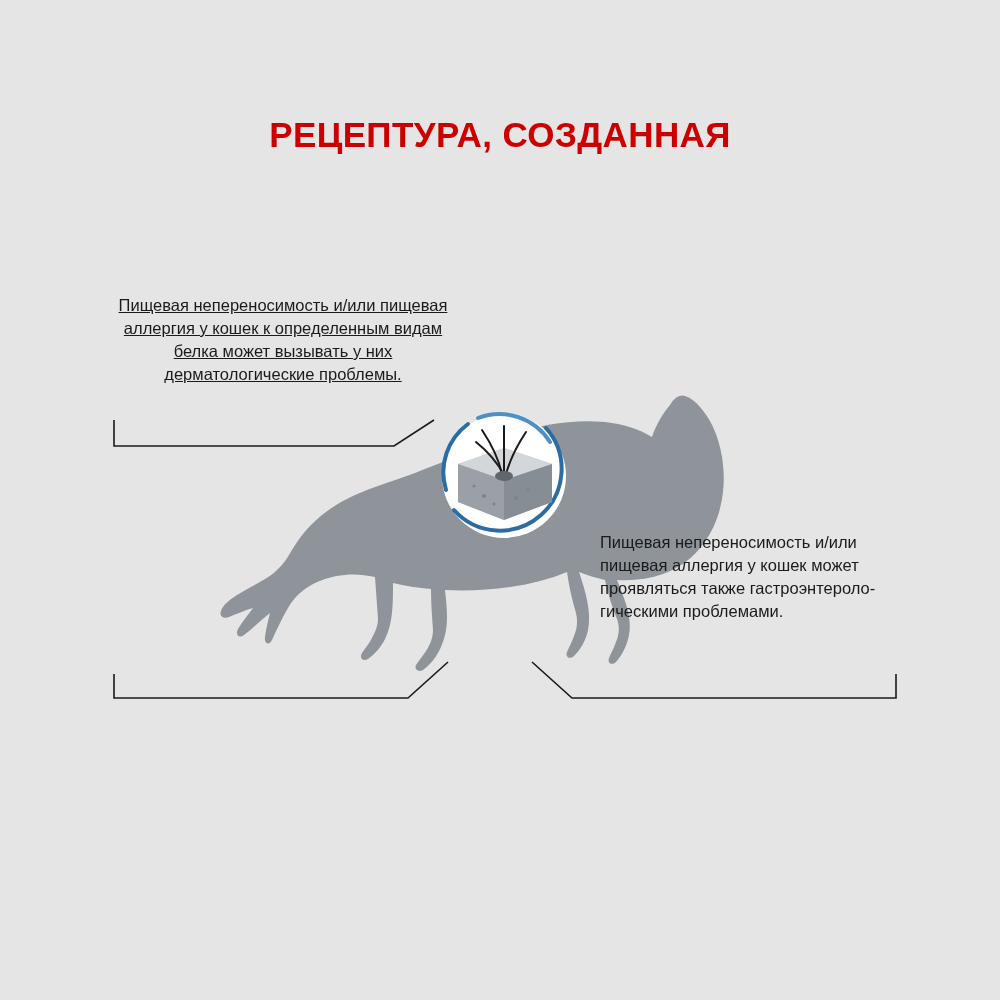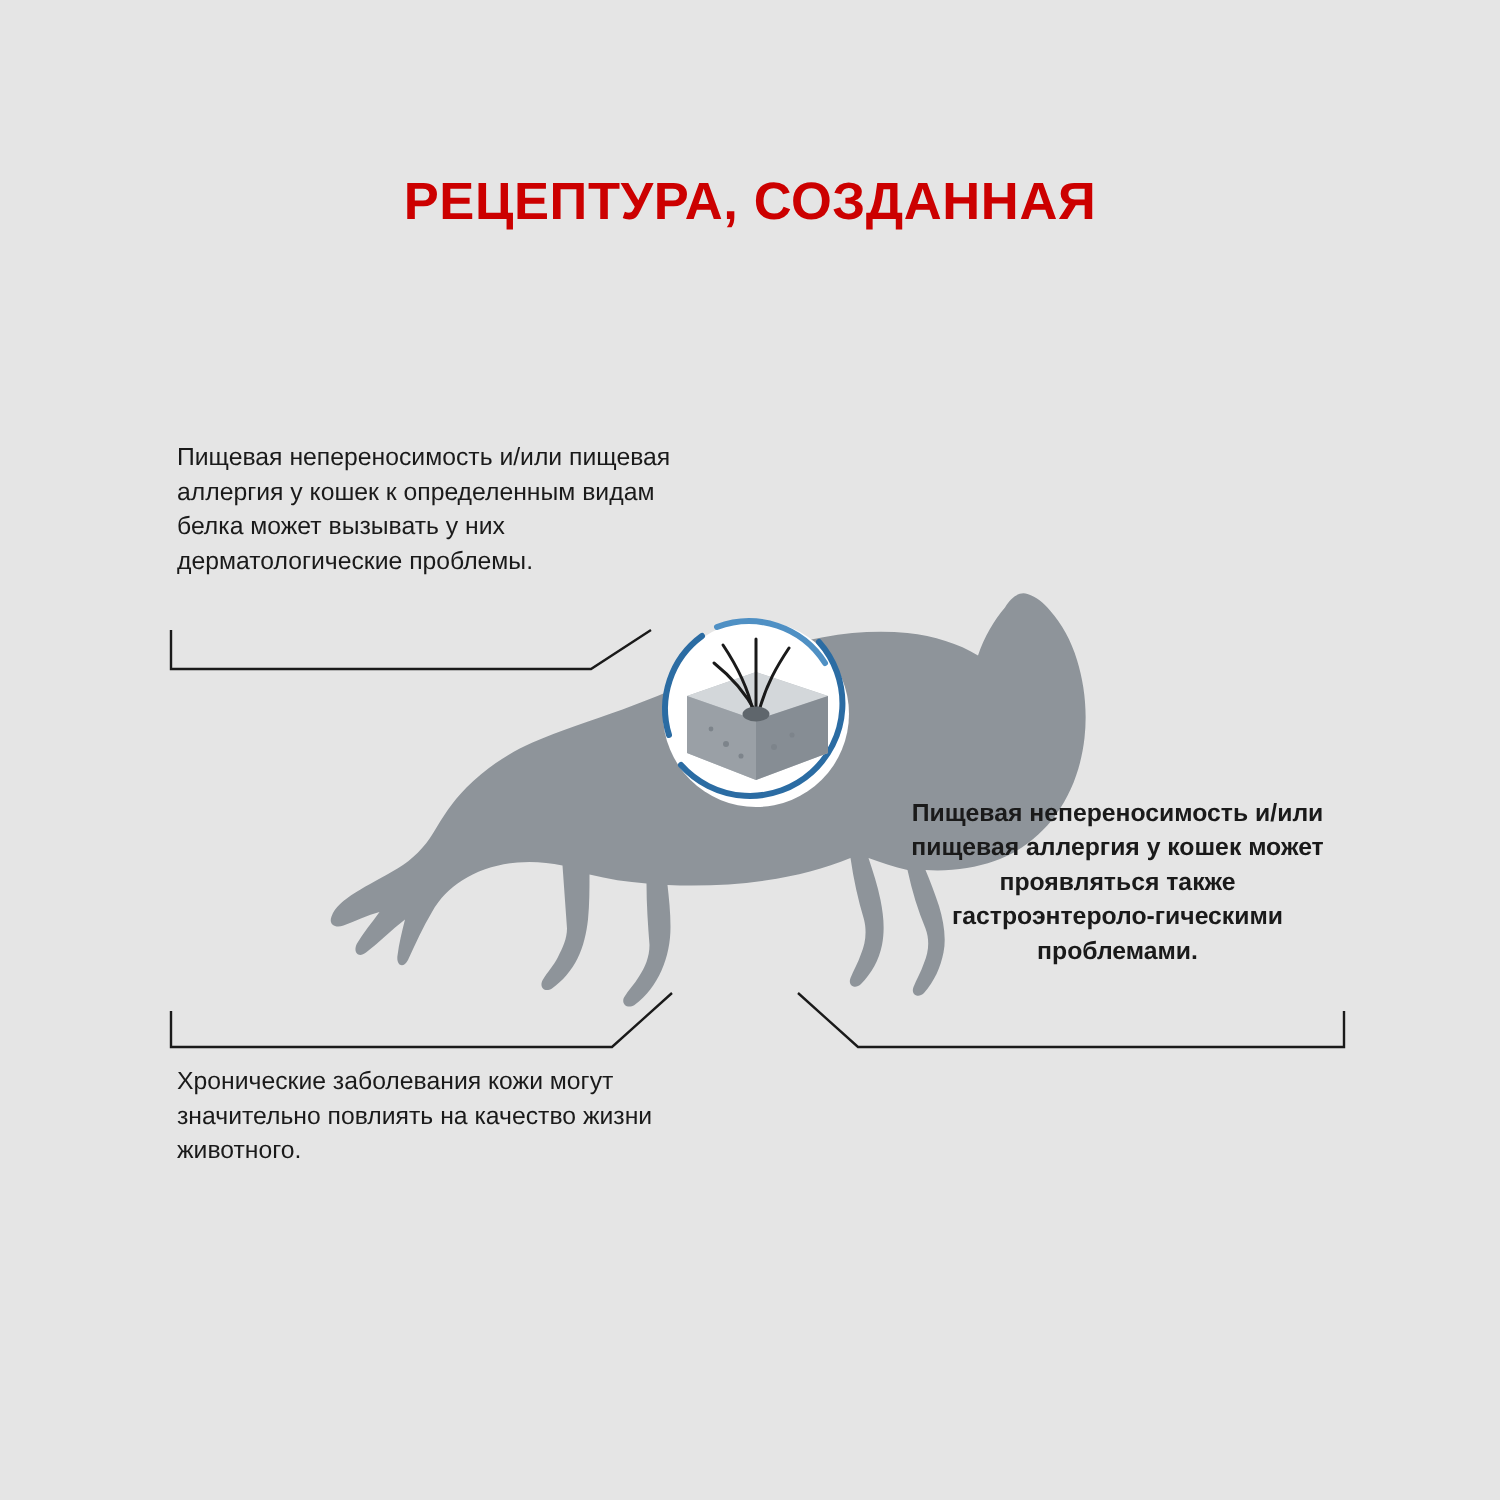--- a/index.html
+++ b/index.html
@@ -37,22 +37,22 @@
     white-space: nowrap;
   }
 
   
   .callout {
     position: absolute;
     color: #1a1a1a;
     font-size: 16.5px;
     line-height: 23px;
   }
-  .callout.left  { text-align: left; }
-  .callout.right { text-align: center; font-weight: bold; }
+  .callout.left  { text-align: center; text-decoration: underline; }
+  .callout.right { text-align: left; }
 
   #callout-skin     { top: 294px; left: 118px; width: 330px; }
   #callout-gastro   { top: 531px; left: 600px; width: 290px; }
   #callout-chronic  { top: 710px; left: 118px; width: 380px; }
 
   
   .leader {
     position: absolute;
     pointer-events: none;
   }
@@ -197,15 +197,14 @@
   </svg>
 
   <svg class="leader" style="top:660px; left:112px;" width="340" height="42" viewBox="0 0 340 42" xmlns="http://www.w3.org/2000/svg">
     <path d="M 336 2 L 296 38 L 2 38 L 2 14" stroke="#1a1a1a" stroke-width="1.6" fill="none"></path>
   </svg>
 
   <div class="callout left" id="callout-skin">Пищевая непереносимость и/или пищевая аллергия у кошек к определенным видам белка может вызывать у них дерматологические проблемы.</div>
 
   <div class="callout right" id="callout-gastro">Пищевая непереносимость и/или пищевая аллергия у кошек может проявляться также гастроэнтероло-гическими проблемами.</div>
 
-  <div class="callout left" id="callout-chronic">Хронические заболевания кожи могут значительно повлиять на качество жизни животного.</div>
 
 </div>
 
 </body></html>

